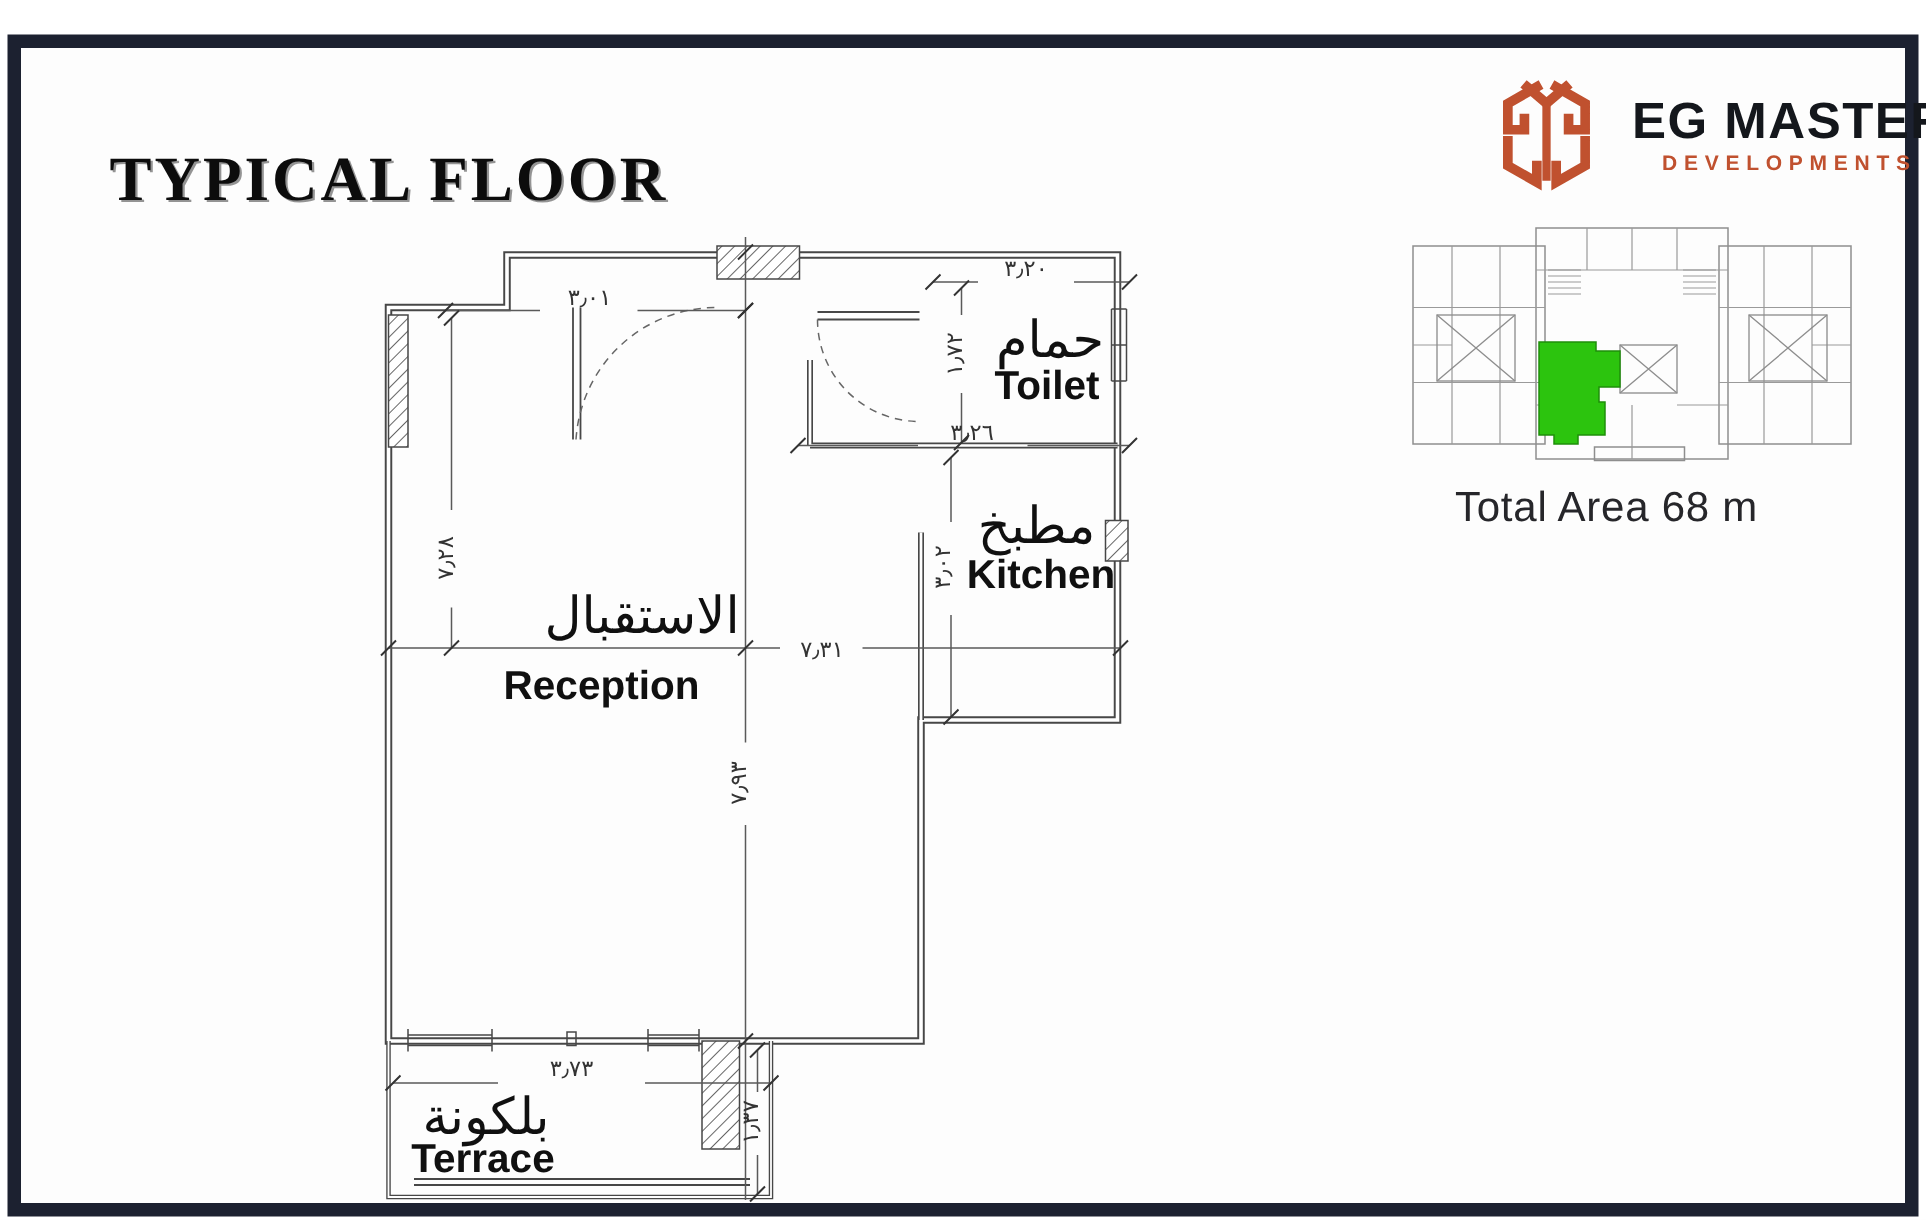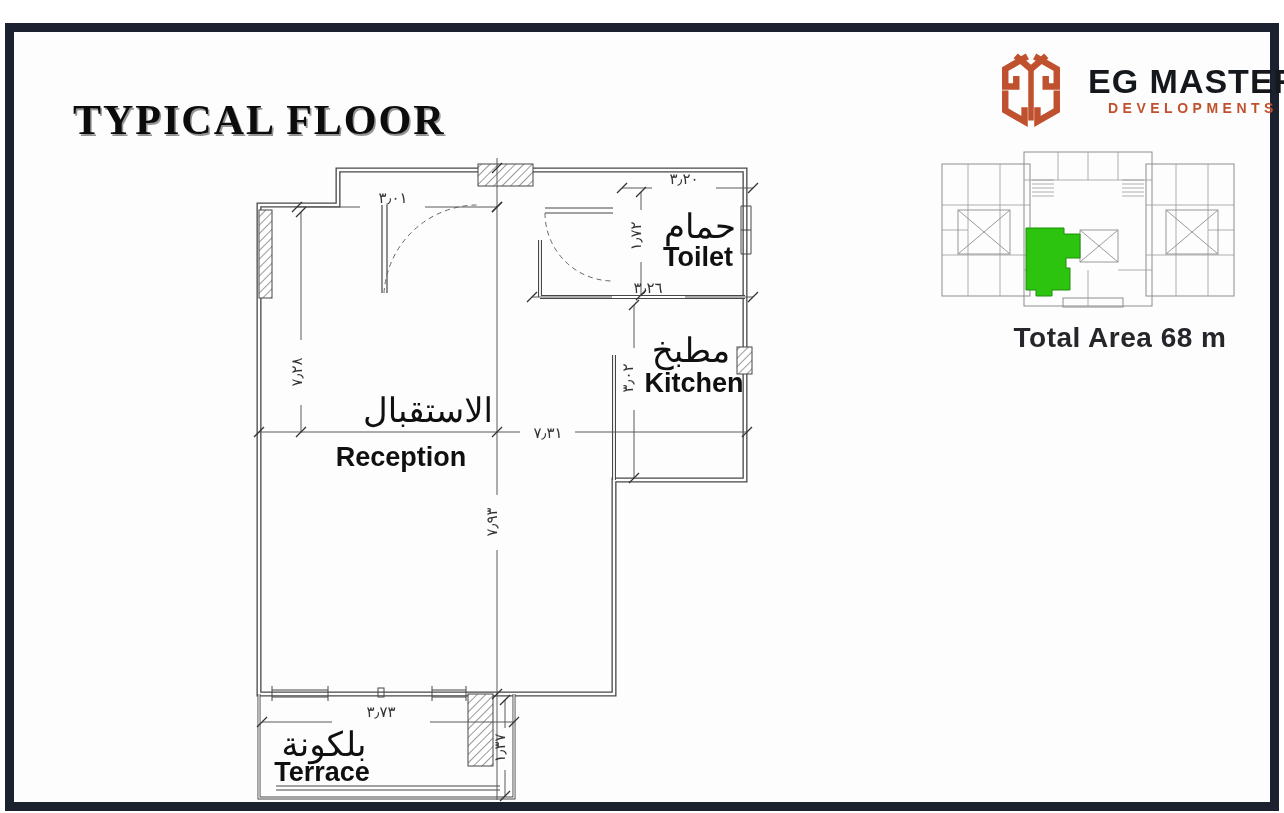--- a/index.html
+++ b/index.html
@@ -23,22 +23,22 @@
   #brand-name {
     position:absolute; left:103px; top:16px; font-size:34px; font-weight:bold;
     letter-spacing:1px; color:#14171c; white-space:nowrap;
   }
   #brand-sub {
     position:absolute; left:105px; top:54px; font-size:14px; font-weight:bold;
     letter-spacing:4.5px; color:#c0512f; white-space:nowrap;padding-left:18px;
   }
   #key-plan { position:absolute; left:938px; top:150px; }
   #total-area {
-    position:absolute; left:970px; top:322px; width:300px; text-align:center;
-    font-size:28px; font-weight:bold; color:#26262a; letter-spacing:0.5px;
+    position:absolute; left:970px; top:322px; width:300px; 
+    font-size:28px; font-weight:normal; color:#26262a; letter-spacing:0.5px;
   }
   #plan { position:absolute; left:240px; top:140px; }
   text.room-ar { font-size:34px; fill:#101010; }
   text.room-en { font-size:27px; fill:#101010; font-weight:bold; }
   text.dim { font-size:15px; fill:#333333; }
 </style>
 </head>
 <body>
 
 <div id="stage">

